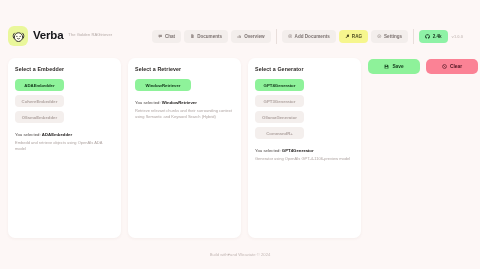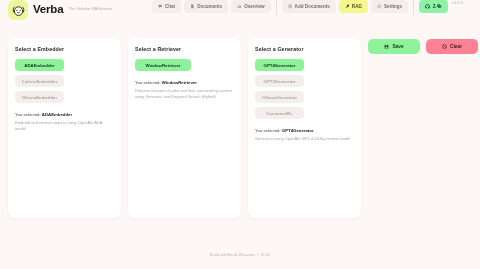--- a/index.html
+++ b/index.html
@@ -8,23 +8,24 @@
     background: #fdf7f6;
     font-family: "Liberation Sans", sans-serif;
     overflow: hidden;
   }
   body { display: flex; flex-direction: column; }
 
   
   .header {
     height: 32px;
     background: #fdf7f6;
-    display: flex; align-items: flex-start;
+    display: flex; align-items: center;
     padding: 0 17px 0 8px;
     flex: 0 0 auto;
+    margin-top: 20px;
   }
   .brand { display: flex; align-items: center; gap: 5px; flex: 0 0 auto; }
   .logo {
     width: 20px; height: 20px; border-radius: 6px;
     background: #eaf79b;
     display: flex; align-items: center; justify-content: center;
     flex: 0 0 auto;
   }
   .logo svg { display: block; }
   .brand-name {

